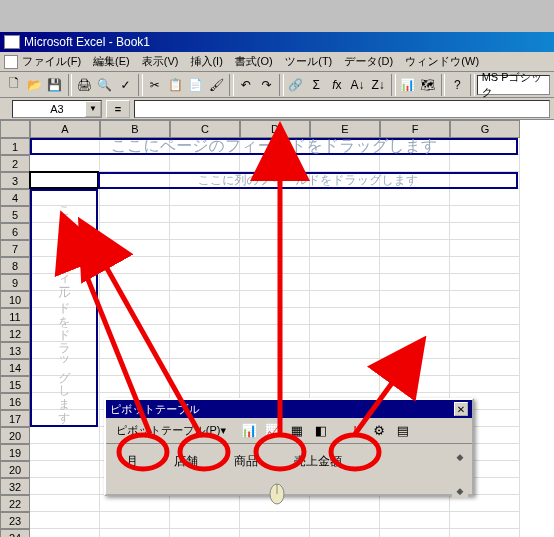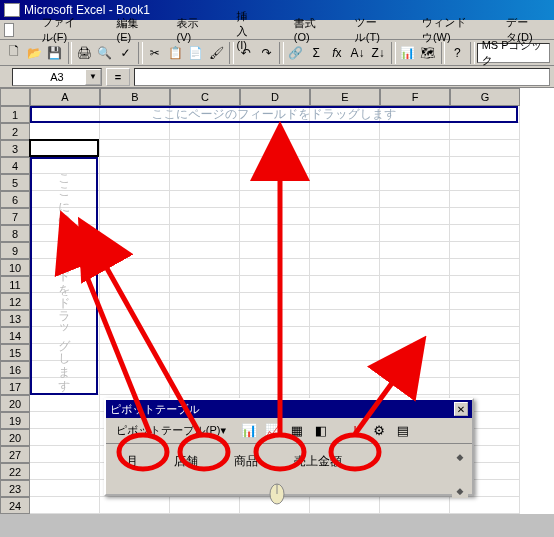--- a/index.html
+++ b/index.html
@@ -1,21 +1,21 @@
 <!DOCTYPE html>
 <html><head>
 <meta charset="utf-8">
 <style>
 * { margin: 0; padding: 0; box-sizing: border-box; font-family: "MS PGothic", sans-serif; }
 body { background: #c0c0c0; width: 554px; height: 537px; overflow: hidden; position: relative; font-size: 11px; }
 
-.titlebar { background: linear-gradient(to right, #000080, #1084d0); color: white; height: 20px; display: flex; align-items: center; padding: 8px 4px; font-size: 12px; }
+.titlebar { background: linear-gradient(to right, #000080, #1084d0); color: white; height: 20px; display: flex; align-items: center; padding: 8px 4px; font-size: 12px; margin-top: 32px; }
 .titlebar .icon { width: 16px; height: 14px; background: #fff; margin-right: 4px; border: 1px solid #888; }
 
-.menubar { background: #d4d0c8; height: 20px; display: flex; align-items: center; padding: 0 4px; border-bottom: 1px solid #888; gap: 24px; }
+.menubar { background: #d4d0c8; height: 20px; display: flex; align-items: center; padding: 0 4px; border-bottom: 1px solid #888; }
 .menubar .mi { width: 14px; height: 14px; background: #fff; border: 1px solid #888; margin-right: 4px; }
 .menubar span { margin-right: 12px; cursor: default; }
 
 .toolbar { background: #d4d0c8; height: 26px; display: flex; align-items: center; padding: 0 4px; border-bottom: 1px solid #888; }
 .tb-btn { width: 22px; height: 22px; border: 1px solid transparent; margin-right: 1px; display: flex; align-items: center; justify-content: center; font-size: 12px; }
 .tb-sep { width: 5px; height: 22px; border-left: 1px solid #888; border-right: 1px solid #fff; margin: 0 2px; }
 .tb-font { background: white; border: 1px inset #888; height: 20px; padding: 0 4px; font-size: 11px; display: flex; align-items: center; min-width: 70px; }
 
 .namebox-row { background: #d4d0c8; height: 22px; display: flex; align-items: center; border-bottom: 1px solid #888; }
 .namebox { background: white; border: 1px inset #888; width: 90px; height: 18px; margin-left: 12px; display: flex; align-items: center; justify-content: center; position: relative; }
@@ -28,21 +28,21 @@
 .corner { width: 30px; height: 18px; background: #d4d0c8; border: 1px solid #888; }
 .colhead { height: 18px; background: #d4d0c8; border: 1px solid #888; display: flex; align-items: center; justify-content: center; font-size: 11px; }
 .rows { display: flex; }
 .rowheads { width: 30px; }
 .rowhead { width: 30px; height: 17px; background: #d4d0c8; border: 1px solid #888; display: flex; align-items: center; justify-content: center; font-size: 11px; }
 .grid { position: relative; flex: 1; }
 .gridrow { display: flex; height: 17px; }
 .cell { height: 17px; border-right: 1px solid #ddd; border-bottom: 1px solid #ddd; }
 
 .active-cell { position: absolute; border: 2px solid black; pointer-events: none; }
-.pivot-page { position: absolute; border: 2px solid #000080; display: flex; align-items: center; justify-content: center; color: #9ab; font-size: 12px; }
+.pivot-page { position: absolute; border: 2px solid #000080; display: flex; align-items: center; justify-content: center; color: #9ab; font-size: 16px; }
 .pivot-col { position: absolute; border: 2px solid #000080; display: flex; align-items: center; justify-content: center; color: #9ab; font-size: 12px; }
 .pivot-row { position: absolute; border: 2px solid #000080; display: flex; align-items: center; justify-content: center; color: #bbb; writing-mode: vertical-rl; font-size: 12px; }
 .pivot-data { position: absolute; border: 2px solid #000080; display: flex; align-items: center; justify-content: center; color: #9ab; font-size: 16px; }
 
 .pivot-tb { position: absolute; left: 104px; top: 398px; width: 370px; background: #d4d0c8; border: 2px outset #fff; box-shadow: 2px 2px 4px rgba(0,0,0,0.4); }
 .pivot-tb-title { background: #000080; color: white; height: 18px; display: flex; align-items: center; padding: 0 4px; font-size: 11px; justify-content: space-between; }
 .pivot-tb-close { width: 14px; height: 14px; background: #d4d0c8; border: 1px outset #fff; display: flex; align-items: center; justify-content: center; font-size: 10px; color: black; }
 .pivot-tb-row1 { height: 26px; display: flex; align-items: center; padding: 0 4px; border-bottom: 1px solid #888; }
 .pivot-tb-dd { height: 20px; padding: 0 6px; display: flex; align-items: center; margin-right: 6px; font-size: 11px; }
 .pivot-tb-btn { width: 22px; height: 22px; border: 1px solid transparent; margin-right: 2px; display: flex; align-items: center; justify-content: center; font-size: 13px; }
@@ -64,22 +64,22 @@
 </div>
 
 <div class="menubar">
   <span class="mi"></span>
   <span>ファイル(F)</span>
   <span>編集(E)</span>
   <span>表示(V)</span>
   <span>挿入(I)</span>
   <span>書式(O)</span>
   <span>ツール(T)</span>
+  <span>データ(D)</span>
   <span>ウィンドウ(W)</span>
-  <span>データ(D)</span>
 </div>
 
 <div class="toolbar">
   <div class="tb-btn">🗋</div>
   <div class="tb-btn">📂</div>
   <div class="tb-btn">💾</div>
   <div class="tb-sep"></div>
   <div class="tb-btn">🖨</div>
   <div class="tb-btn">🔍</div>
   <div class="tb-btn">✓</div>
@@ -145,21 +145,21 @@
         <div class="rowhead">11</div>
         <div class="rowhead">12</div>
         <div class="rowhead">13</div>
         <div class="rowhead">14</div>
         <div class="rowhead">15</div>
         <div class="rowhead">16</div>
         <div class="rowhead">17</div>
         <div class="rowhead">20</div>
         <div class="rowhead">19</div>
         <div class="rowhead">20</div>
-        <div class="rowhead">27</div>
+        <div class="rowhead">32</div>
         <div class="rowhead">22</div>
         <div class="rowhead">23</div>
         <div class="rowhead">24</div>
       </div>
     <div class="grid" id="grid">
       <div class="gridrow">
           <div class="cell" style="width: 70px;"></div>
           <div class="cell" style="width: 70px;"></div>
           <div class="cell" style="width: 70px;"></div>
           <div class="cell" style="width: 70px;"></div>
@@ -371,20 +371,23 @@
           <div class="cell" style="width: 70px;"></div>
           <div class="cell" style="width: 70px;"></div>
           <div class="cell" style="width: 70px;"></div>
           <div class="cell" style="width: 70px;"></div>
           <div class="cell" style="width: 70px;"></div>
         </div>
 
     <div class="active-cell" style="left:-1px; top:33px; width:70px; height:18px;"></div>
         <div class="pivot-page" style="left:0px; top:0px; width:488px; height:17px;">
           <span>ここにページのフィールドをドラッグします</span>
+        </div>
+        <div class="pivot-col" style="left:68px; top:34px; width:420px; height:17px;">
+          <span>ここに列のフィールドをドラッグします</span>
         </div>
         <div class="pivot-row" style="left:0px; top:51px; width:68px; height:238px;">
           <span>ここに行のフィールドをドラッグします</span>
         </div>
       </div>
   </div>
 </div>
 
 <div class="pivot-tb">
   <div class="pivot-tb-title">

